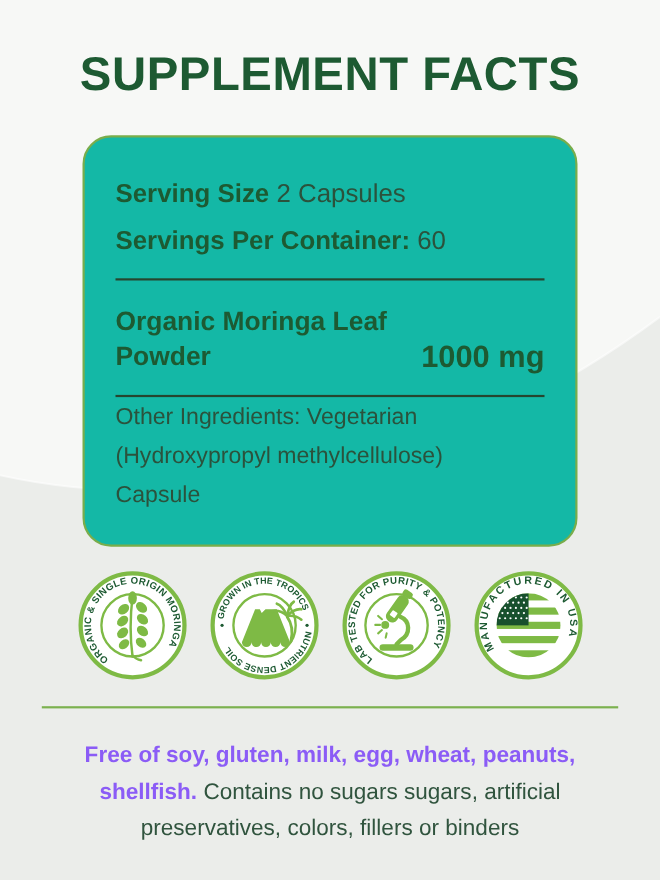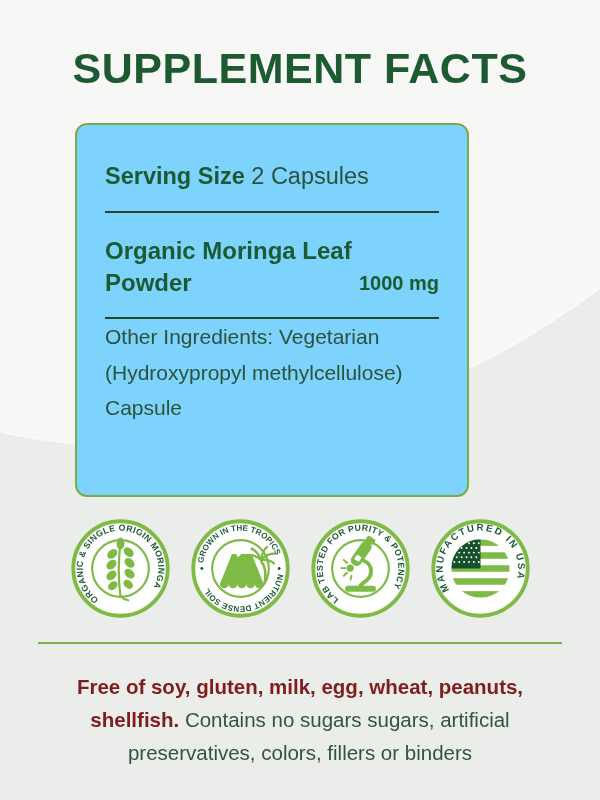--- a/index.html
+++ b/index.html
@@ -1,63 +1,67 @@
 <!DOCTYPE html>
 <html><head>
 <meta charset="utf-8">
 <style>
   html,body{margin:0;padding:0;background:#d8d8d6;}
   .stage{position:relative;width:600px;height:800px;margin:0 auto;overflow:hidden;
          font-family:"Liberation Sans",sans-serif;background:#f7f8f6;}
   .bg{position:absolute;inset:0;z-index:0;}
   .title{position:absolute;top:44px;left:0;width:600px;text-align:center;z-index:2;
          font-size:43px;font-weight:bold;letter-spacing:.5px;color:#1d5a32;}
-  .panel{position:absolute;left:75px;top:123px;width:394px;height:374px;box-sizing:border-box;
-         background:#7dd3fc;border:2px solid #79ad4b;border-radius:12px;z-index:2;
+  .panel{position:absolute;left:75px;top:123px;width:450px;height:374px;box-sizing:border-box;
+         background:#14b8a6;border:2px solid #79ad4b;border-radius:26px;z-index:2;
          padding:36px 28px 0 28px;}
   .srv-line{font-size:23.5px;line-height:30px;color:#2b523c;}
   .srv-line + .srv-line{margin-top:12px;}
   .srv-line b{color:#1d5a32;}
   .divider{height:2px;background:#26452f;border:none;margin:20px 0 0 0;}
-  .ing-row{display:flex;justify-content:center;align-items:flex-end;margin-top:22px;}
+  .ing-row{display:flex;justify-content:space-between;align-items:flex-end;margin-top:22px;}
   .ing-name{max-width:265px;font-size:24px;line-height:32px;font-weight:bold;color:#1d5a32;}
-  .ing-amt{font-size:20px;line-height:32px;font-weight:bold;color:#1d5a32;white-space:nowrap;}
+  .ing-amt{font-size:28px;line-height:32px;font-weight:bold;color:#1d5a32;white-space:nowrap;}
   .divider2{height:2px;background:#26452f;border:none;margin:18px 0 0 0;}
   .other-ing{width:352px;font-size:21px;line-height:35.5px;color:#2b523c;}
   .badges{position:absolute;top:517px;left:0;width:600px;display:flex;justify-content:center;
           gap:17px;z-index:2;}
   .badge{width:103px;height:103px;display:block;}
   .arc-text{font-family:"Liberation Sans",sans-serif;font-weight:bold;fill:#1d5a32;
             font-size:10.2px;letter-spacing:.4px;}
   .arc-text-usa{font-family:"Liberation Sans",sans-serif;font-weight:bold;fill:#1d5a32;
             font-size:11.3px;letter-spacing:2.2px;}
   .arc-text-sm{font-family:"Liberation Sans",sans-serif;font-weight:bold;fill:#1d5a32;
             font-size:9.4px;letter-spacing:.1px;}
   .sep{position:absolute;top:642px;left:38px;width:524px;height:2px;background:#7cb14f;z-index:2;}
   .footer{position:absolute;top:670px;left:40px;width:520px;text-align:center;z-index:2;
           font-size:20.5px;line-height:33px;color:#30543e;}
-  .footer b{color:#7f1d1d;}
+  .footer b{color:#8b5cf6;}
 </style>
 </head>
 <body>
 
 <div class="stage">
 
   <svg class="bg" width="600" height="800" viewBox="0 0 600 800" aria-hidden="true">
     <rect x="0" y="0" width="600" height="800" fill="#f7f8f6"></rect>
     <path d="M0,432 C90,452 200,452 330,420 C440,392 530,340 600,288 L600,800 L0,800 Z" fill="#ebedea"></path>
     <path d="M0,432 C90,452 200,452 330,420 C440,392 530,340 600,288" fill="none" stroke="#ffffff" stroke-opacity="0.55" stroke-width="2"></path>
   </svg>
 
   <div class="title">SUPPLEMENT FACTS</div>
 
   <div class="panel">
     <div class="srv-line">
       <b>Serving Size</b>
       <span>2 Capsules</span>
+    </div>
+    <div class="srv-line">
+      <b>Servings Per Container:</b>
+      <span>60</span>
     </div>
     <hr class="divider">
     <div class="ing-row">
       <div class="ing-name">Organic Moringa Leaf Powder</div>
       <div class="ing-amt">1000 mg</div>
     </div>
     <hr class="divider2">
     <div class="other-ing">Other Ingredients: Vegetarian (Hydroxypropyl methylcellulose) Capsule</div>
   </div>
 

